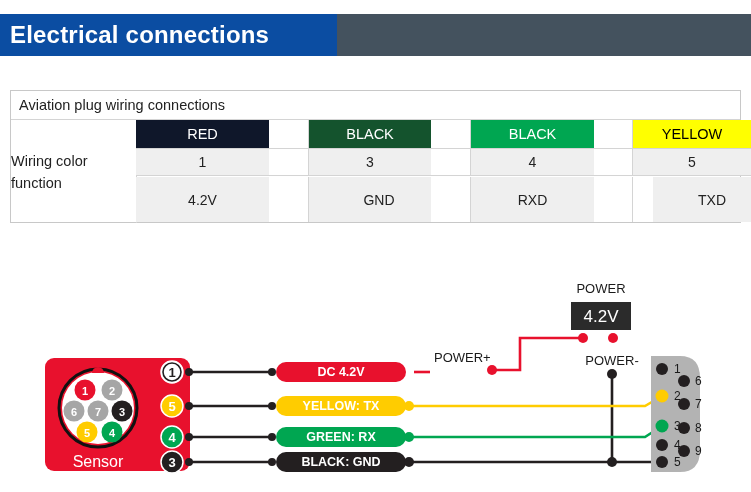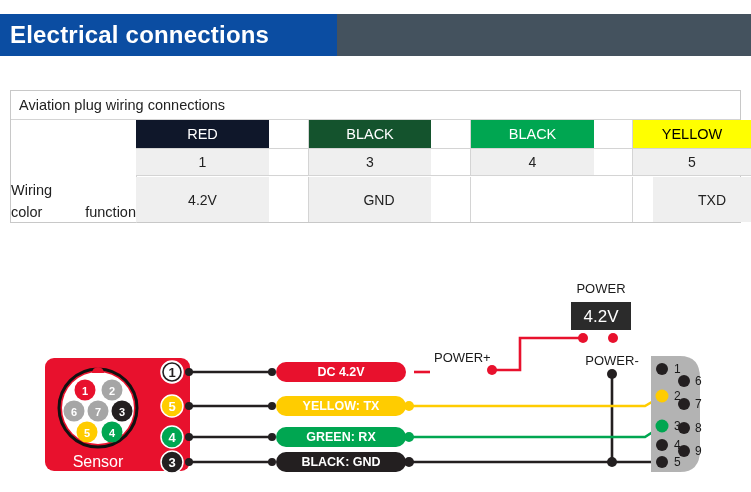--- a/index.html
+++ b/index.html
@@ -85,22 +85,22 @@
     height: 103px;
   }
   .rowlabel {
     position: absolute;
     left: 0;
     top: 0;
     width: 125px;
     height: 103px;
     border-right: 1px solid #d4d4d4;
     display: flex;
-    flex-direction: row;
-    align-items: flex-end;
+    flex-direction: column;
+    align-items: flex-start;
     justify-content: center;
     font-size: 14.5px;
     line-height: 22px;
     color: #222;
   }
   .cell {
     position: absolute;
     box-sizing: border-box;
     display: flex;
     align-items: center;
@@ -190,20 +190,21 @@
     <div class="cell hdr" style="left:298px;top:0;width:122px;background:#14532d;color:#fff;">BLACK</div>
     <div class="cell num" style="left:298px;top:28px;width:122px;">3</div>
     <div class="cell fn" style="left:298px;top:57px;width:140px;">GND</div>
 
     <div class="cell gap sep-r" style="left:420px;top:0;width:40px;height:28px;"></div>
     <div class="cell gap sep-r" style="left:420px;top:28px;width:40px;height:28px;border-top:1px solid #d4d4d4;border-bottom:1px solid #d4d4d4;"></div>
     <div class="cell gap sep-r" style="left:420px;top:57px;width:40px;height:45px;"></div>
 
     <div class="cell hdr" style="left:460px;top:0;width:123px;background:#00a651;color:#fff;">BLACK</div>
     <div class="cell num" style="left:460px;top:28px;width:123px;">4</div>
+    <div class="cell fn" style="left:460px;top:57px;width:123px;">RXD</div>
 
     <div class="cell gap sep-r" style="left:583px;top:0;width:39px;height:28px;"></div>
     <div class="cell gap sep-r" style="left:583px;top:28px;width:39px;height:28px;border-top:1px solid #d4d4d4;border-bottom:1px solid #d4d4d4;"></div>
     <div class="cell gap sep-r" style="left:583px;top:57px;width:39px;height:45px;"></div>
 
     <div class="cell hdr" style="left:622px;top:0;width:118px;background:#ffff00;color:#000;">YELLOW</div>
     <div class="cell num" style="left:622px;top:28px;width:118px;">5</div>
     <div class="cell fn" style="left:642px;top:57px;width:118px;">TXD</div>
   </div>
 </div>

